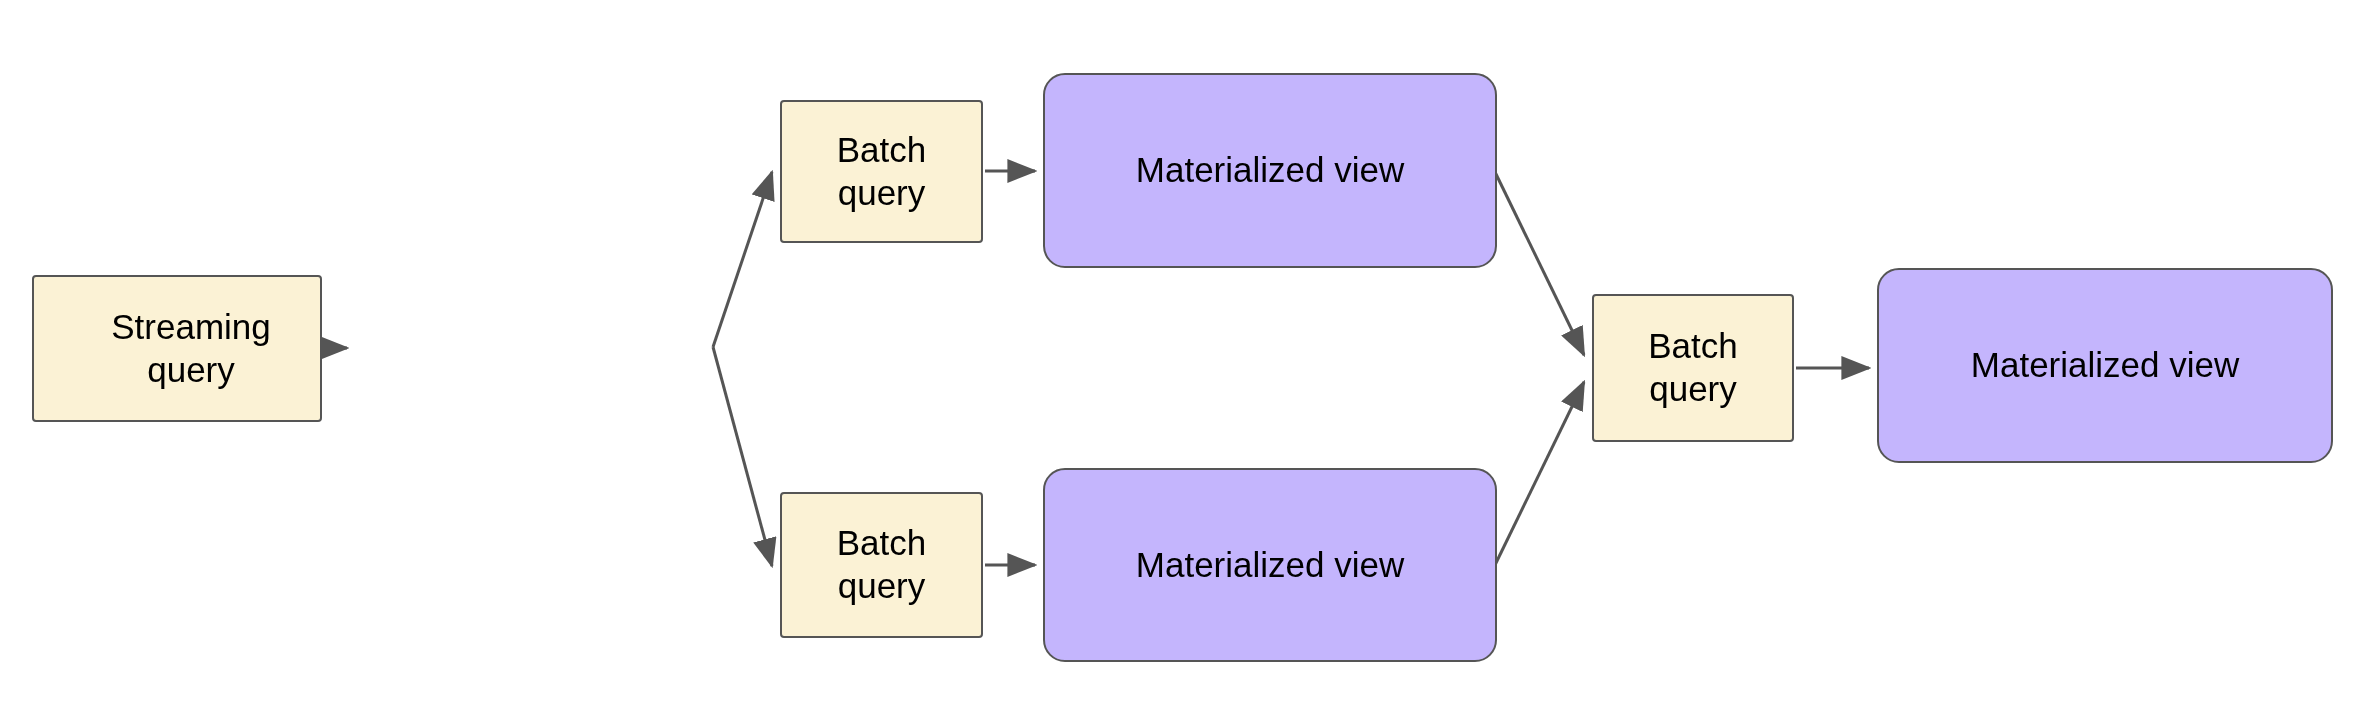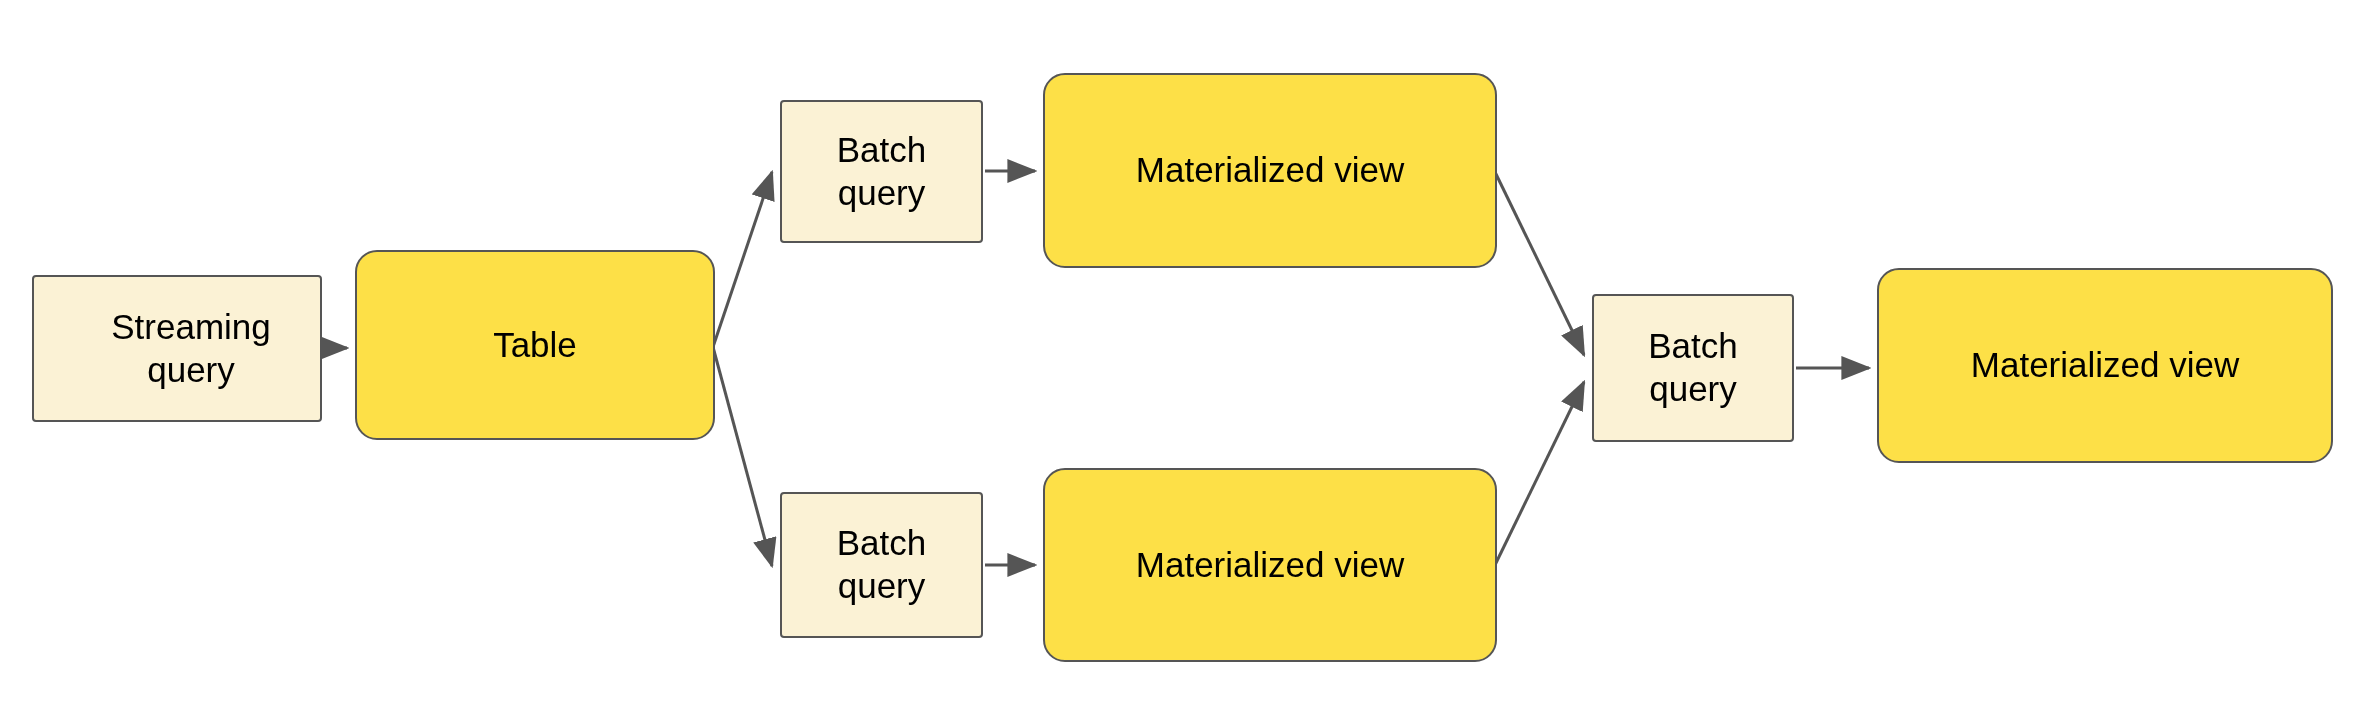--- a/index.html
+++ b/index.html
@@ -36,21 +36,21 @@
     line-height: 1.22;
     border: 2px solid #555555;
     z-index: 2;
     white-space: pre-line;
   }
   .node.process {
     background: #fbf2d5;
     border-radius: 4px;
   }
   .node.store {
-    background: #fde047;
+    background: #c4b5fd;
     border-radius: 22px;
     align-items: center;
   }
   .node-label {
     display: block;
     padding: 0 8px;
     white-space: pre-line;
   }
 </style>
 </head>
@@ -74,23 +74,20 @@
         <polyline points="1495,565 1584,382" fill="none" stroke="#555555" stroke-width="3" stroke-linecap="butt" stroke-linejoin="round" marker-end="url(#arrowhead)"></polyline>
         <polyline points="1796,368 1869,368" fill="none" stroke="#555555" stroke-width="3" stroke-linecap="butt" stroke-linejoin="round" marker-end="url(#arrowhead)"></polyline>
       </g>
   </svg>
 
   <div class="node process" style="left: 32px; top: 275px; width: 290px; height: 147px; padding-left: 28px;">
     <span class="node-label">Streaming
 query</span>
   </div>
 
-  <div class="node store" style="left: 355px; top: 250px; width: 360px; height: 190px;">
-    <span class="node-label">Table</span>
-  </div>
 
   <div class="node process" style="left: 780px; top: 100px; width: 203px; height: 143px;">
     <span class="node-label">Batch
 query</span>
   </div>
 
   <div class="node store" style="left: 1043px; top: 73px; width: 454px; height: 195px;">
     <span class="node-label">Materialized view</span>
   </div>
 

